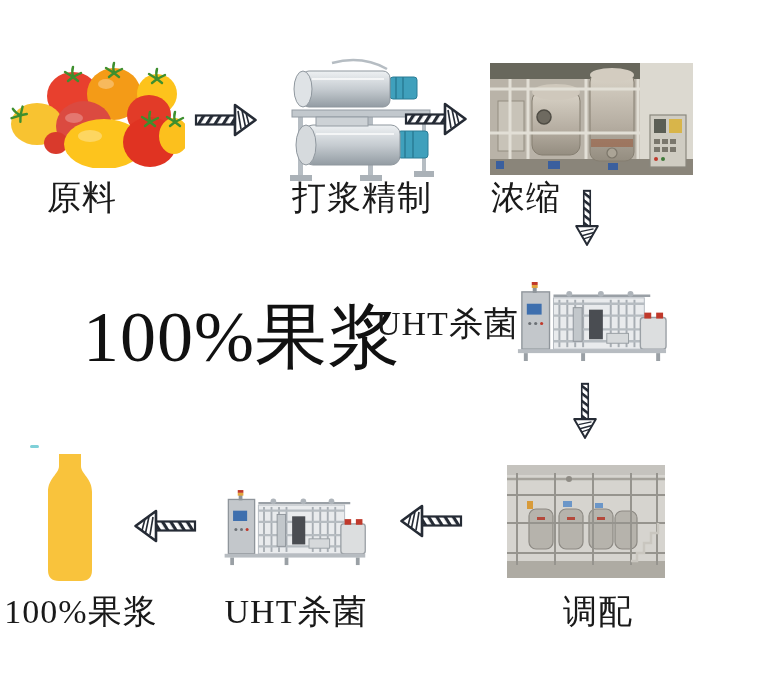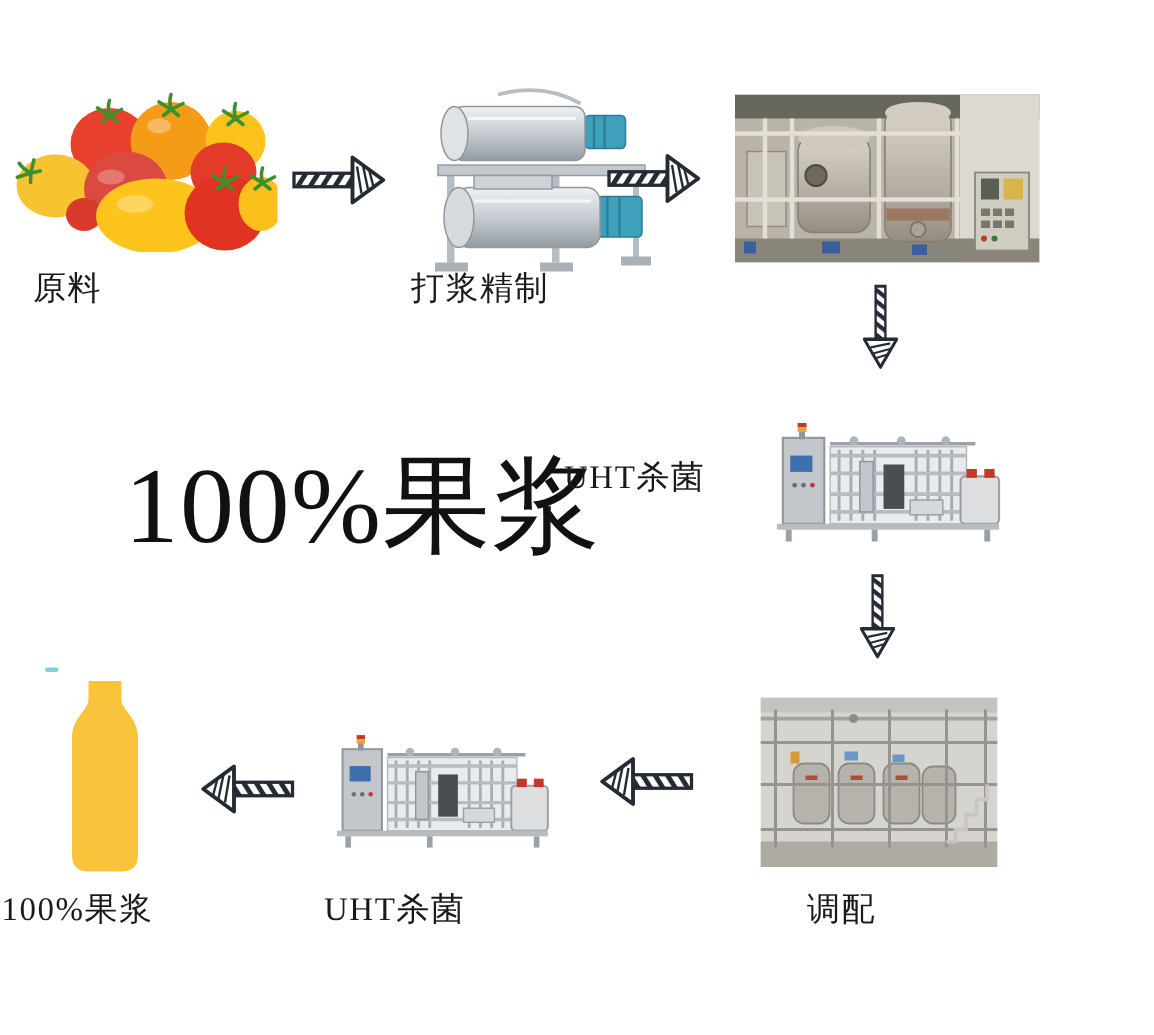--- a/index.html
+++ b/index.html
@@ -2,21 +2,21 @@
 <html><head>
 <meta charset="utf-8">
 <style>
   html,body{margin:0;padding:0;background:#ffffff;}
   .canvas{
     position:relative;width:769px;height:690px;background:#ffffff;overflow:hidden;
     font-family:"Liberation Serif","DejaVu Serif",serif;color:#1a1a1a;
   }
   .abs{position:absolute;}
   .stage-label{
-    position:absolute;font-size:22px;line-height:1.05;text-align:left;
+    position:absolute;font-size:34px;line-height:1.05;text-align:center;
     white-space:nowrap;color:#1a1a1a;letter-spacing:1px;
   }
   .headline{
     position:absolute;left:83px;top:300px;font-size:72px;line-height:1.05;
     white-space:nowrap;color:#111111;letter-spacing:1px;
   }
   .speck{position:absolute;left:30px;top:445px;width:9px;height:3px;background:#7fd0d8;border-radius:2px;}
   svg{display:block;}
 </style>
 </head>
@@ -146,21 +146,21 @@
     <path d="M60,8 q30,-8 55,6" stroke="#b6bdc3" stroke-width="2.5" fill="none"></path>
 
     <rect x="126" y="76" width="30" height="27" rx="3" fill="#3fa0bc" stroke="#2a7d96" stroke-width="1"></rect>
     <line x1="133" y1="76" x2="133" y2="103" stroke="#2a7d96" stroke-width="1.5"></line>
     <line x1="141" y1="76" x2="141" y2="103" stroke="#2a7d96" stroke-width="1.5"></line>
     <rect x="32" y="70" width="96" height="40" rx="9" fill="url(#steelV)" stroke="#8f979e" stroke-width="1"></rect>
     <ellipse cx="34" cy="90" rx="10" ry="20" fill="#d6dadd" stroke="#8f979e" stroke-width="1"></ellipse>
     <line x1="44" y1="79" x2="122" y2="79" stroke="#ffffff" stroke-width="2" opacity="0.7"></line>
     <rect x="44" y="62" width="52" height="9" fill="#cdd2d6" stroke="#949ca3" stroke-width="1"></rect>
   </svg>
-  <div class="stage-label" style="left:274px;top:180px;width:150px">打浆精制</div>
+  <div class="stage-label" style="left:287px;top:180px;width:150px">打浆精制</div>
 
   <svg class="abs" style="left:404px;top:101px" width="64" height="36" viewBox="0 0 64 36">
     <use href="#arrow-art"></use>
   </svg>
 
   <svg class="abs" style="left:490px;top:63px" width="203" height="112" viewBox="0 0 203 112">
     <rect width="203" height="112" fill="#b9b3a8"></rect>
     <rect width="203" height="16" fill="#68675c"></rect>
     <rect x="150" width="53" height="112" fill="#dcd9d0"></rect>
     <rect y="96" width="203" height="16" fill="#8a857a"></rect>
@@ -196,20 +196,21 @@
       <rect x="164" y="76" width="6" height="5"></rect>
         <rect x="172" y="76" width="6" height="5"></rect>
         <rect x="180" y="76" width="6" height="5"></rect>
       <rect x="164" y="84" width="6" height="5"></rect>
         <rect x="172" y="84" width="6" height="5"></rect>
         <rect x="180" y="84" width="6" height="5"></rect>
     </g>
     <circle cx="166" cy="96" r="2" fill="#c0392b"></circle>
       <circle cx="173" cy="96" r="2" fill="#3f7a3a"></circle>
   </svg>
+  <div class="stage-label" style="left:466px;top:180px;width:120px">浓缩</div>
 
   <svg class="abs" style="left:574px;top:189px" width="26" height="58" viewBox="0 0 36 64" preserveAspectRatio="none">
     <use href="#arrow-art" transform="translate(36,0) rotate(90)"></use>
   </svg>
 
   <div class="headline">100%果浆</div>
 
   <div class="stage-label" style="left:376px;top:306px;width:140px">UHT杀菌</div>
 
   <svg class="abs" style="left:512px;top:282px" width="158" height="81" viewBox="0 0 160 82">

